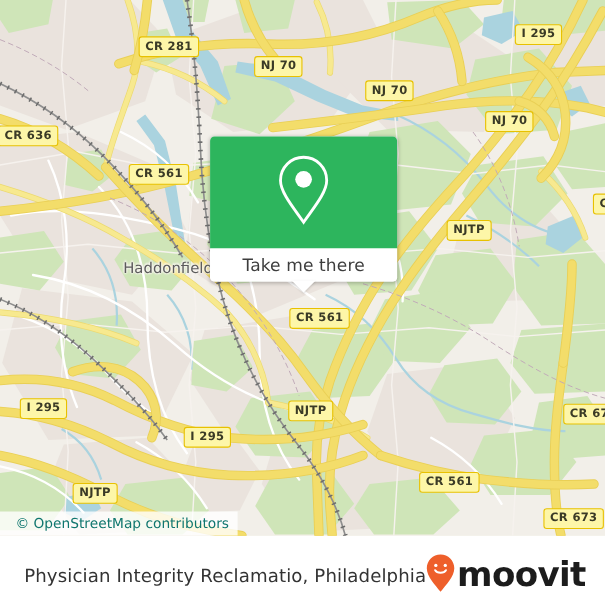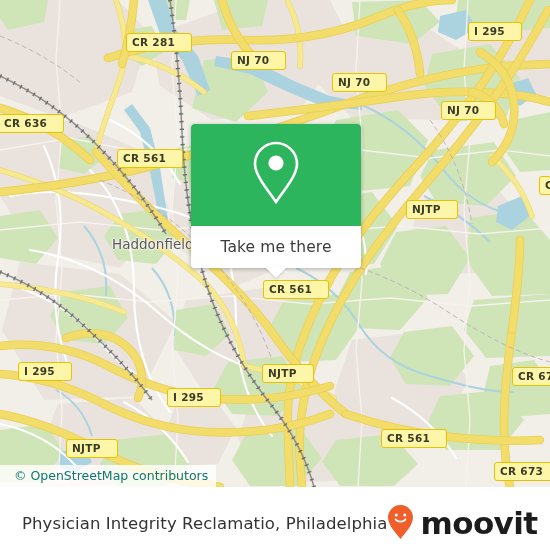--- a/index.html
+++ b/index.html
@@ -42,21 +42,21 @@
     position: absolute;
     box-sizing: border-box;
     background: #fdf6a8;
     border: 1.5px solid #e8c100;
     border-radius: 3px;
     color: #3a3a26;
     font-size: 10.5px;
     font-weight: bold;
     letter-spacing: .3px;
     line-height: 13px;
-    padding: 2px 16px 2px 5px;
+    padding: 2px 5px 2px 5px;
     white-space: nowrap;
     font-family: "DejaVu Sans", sans-serif;
     text-shadow: 0 0 2px #fdf6a8;
   }
 
   
   .place-label {
     position: absolute;
     color: #5b5b5b;
     font-size: 13.5px;
@@ -82,21 +82,21 @@
   #popup-header {
     height: 102px;
     background: #2db55d;
     border-radius: 4px 4px 0 0;
     display: flex;
     align-items: center;
     justify-content: center;
   }
   #popup-footer {
     position: relative;
-    height: 42px;
+    height: 30px;
     background: #ffffff;
     border-radius: 0 0 4px 4px;
     display: flex;
     align-items: center;
     justify-content: center;
   }
   #popup-label {
     color: #3d3d3d;
     font-size: 15.5px;
     font-family: "DejaVu Sans", sans-serif;
@@ -145,21 +145,21 @@
   #bottom-title {
     color: #333333;
     font-size: 16.5px;
     font-family: "DejaVu Sans", sans-serif;
     white-space: nowrap;
     letter-spacing: .1px;
   }
   #brand {
     display: flex;
     align-items: center;
-    gap: 6px;
+    gap: 1px;
   }
   #brand-wordmark {
     color: #1c1c1c;
     font-size: 31px;
     font-weight: bold;
     letter-spacing: -.6px;
     font-family: "DejaVu Sans", sans-serif;
     line-height: 31px;
   }
 </style>

